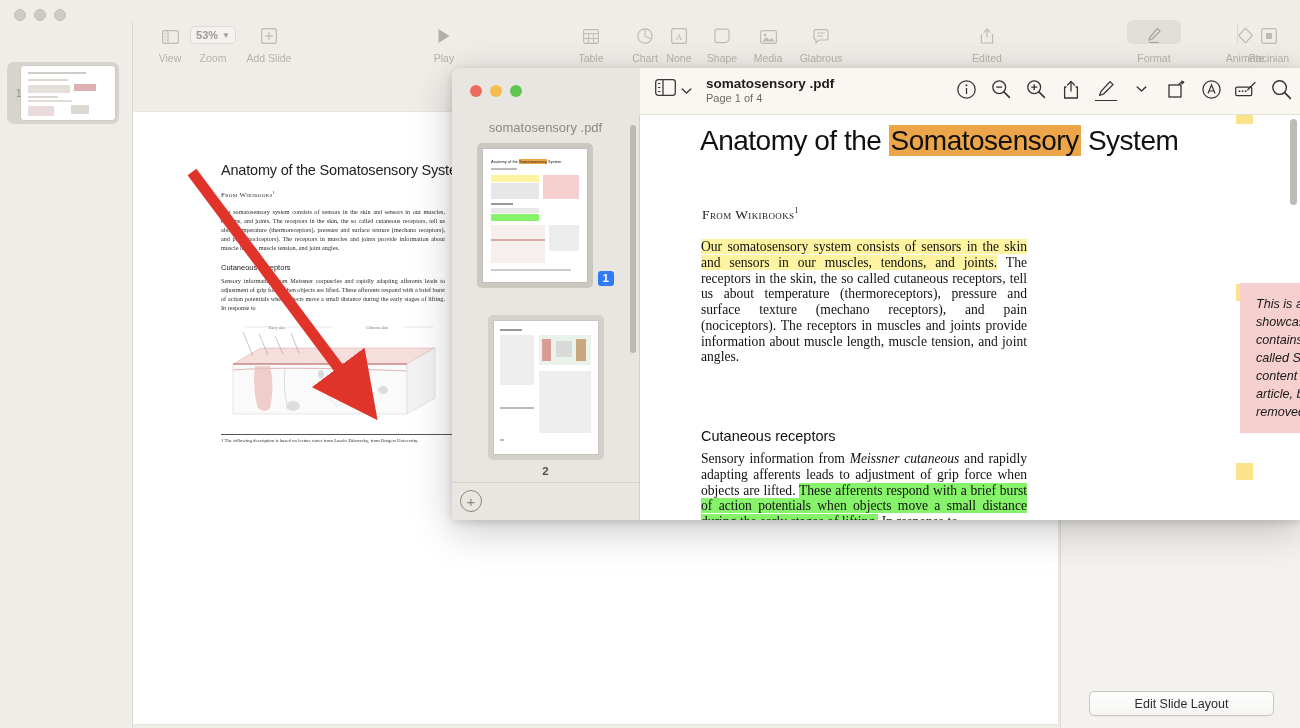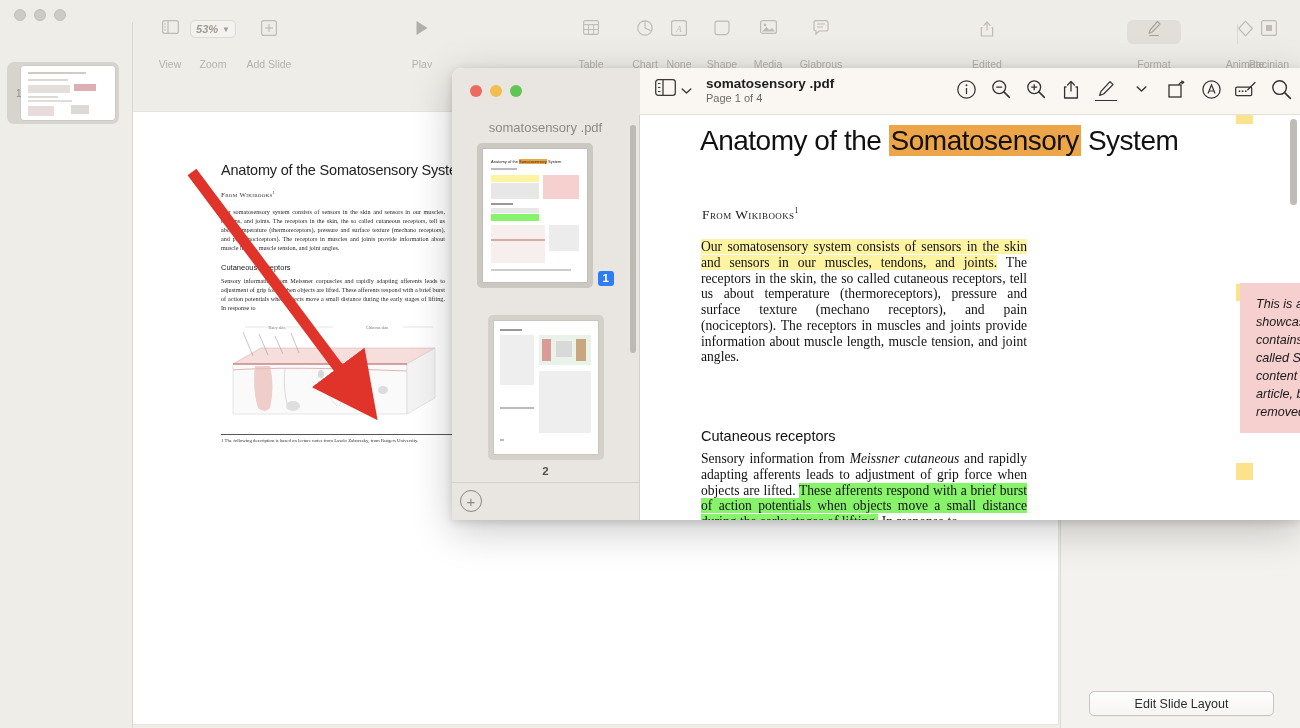--- a/index.html
+++ b/index.html
@@ -46,22 +46,22 @@
     background: #efede8;
   }
   .kn-toolbar .tb-items {
     position: absolute; left: 0; right: 0; top: 20px; height: 46px;
   }
   .tb-item {
     position: absolute; top: 0; width: 64px;
     display: flex; flex-direction: column; align-items: center;
     color: #c3bfb9;
   }
-  .tb-item .glyph { height: 24px; display: flex; align-items: flex-start; justify-content: center; font-style: italic; }
-  .tb-item .lbl { font-size: 10.5px; margin-top: 14px; color: #b6b2ac; white-space: nowrap; }
+  .tb-item .glyph { height: 24px; display: flex; align-items: flex-end; justify-content: center; }
+  .tb-item .lbl { font-size: 10.5px; margin-top: 8px; color: #b6b2ac; white-space: nowrap; }
   .tb-item svg { display: block; }
   .tb-item.active .glyph {
     background: #e2dfd9; border-radius: 6px; width: 54px;
   }
   .tb-divider {
     position: absolute; top: 4px; width: 1px; height: 20px; background: #dcd9d3;
   }
 
   
   .zoom-pill {
@@ -357,21 +357,21 @@
         <div class="glyph">
           <svg width="16" height="16" viewBox="0 0 16 16">
               <rect x="0.6" y="0.6" width="14.8" height="14.8" rx="2.2" fill="none" stroke="#bfbbb5" stroke-width="1.2"></rect>
               <line x1="8" y1="4" x2="8" y2="12" stroke="#bfbbb5" stroke-width="1.2"></line>
               <line x1="4" y1="8" x2="12" y2="8" stroke="#bfbbb5" stroke-width="1.2"></line>
             </svg>
         </div>
         <div class="lbl">Add Slide</div>
       </div>
 
-      <div class="tb-item" style="left:257px">
+      <div class="tb-item" style="left:279px">
         <div class="glyph">
           <svg width="14" height="16" viewBox="0 0 14 16">
               <path d="M1.5 1 L12.5 8 L1.5 15 Z" fill="#b2aea8"></path>
             </svg>
         </div>
         <div class="lbl">Play</div>
       </div>
 
       <div class="tb-item" style="left:426px">
         <div class="glyph">

